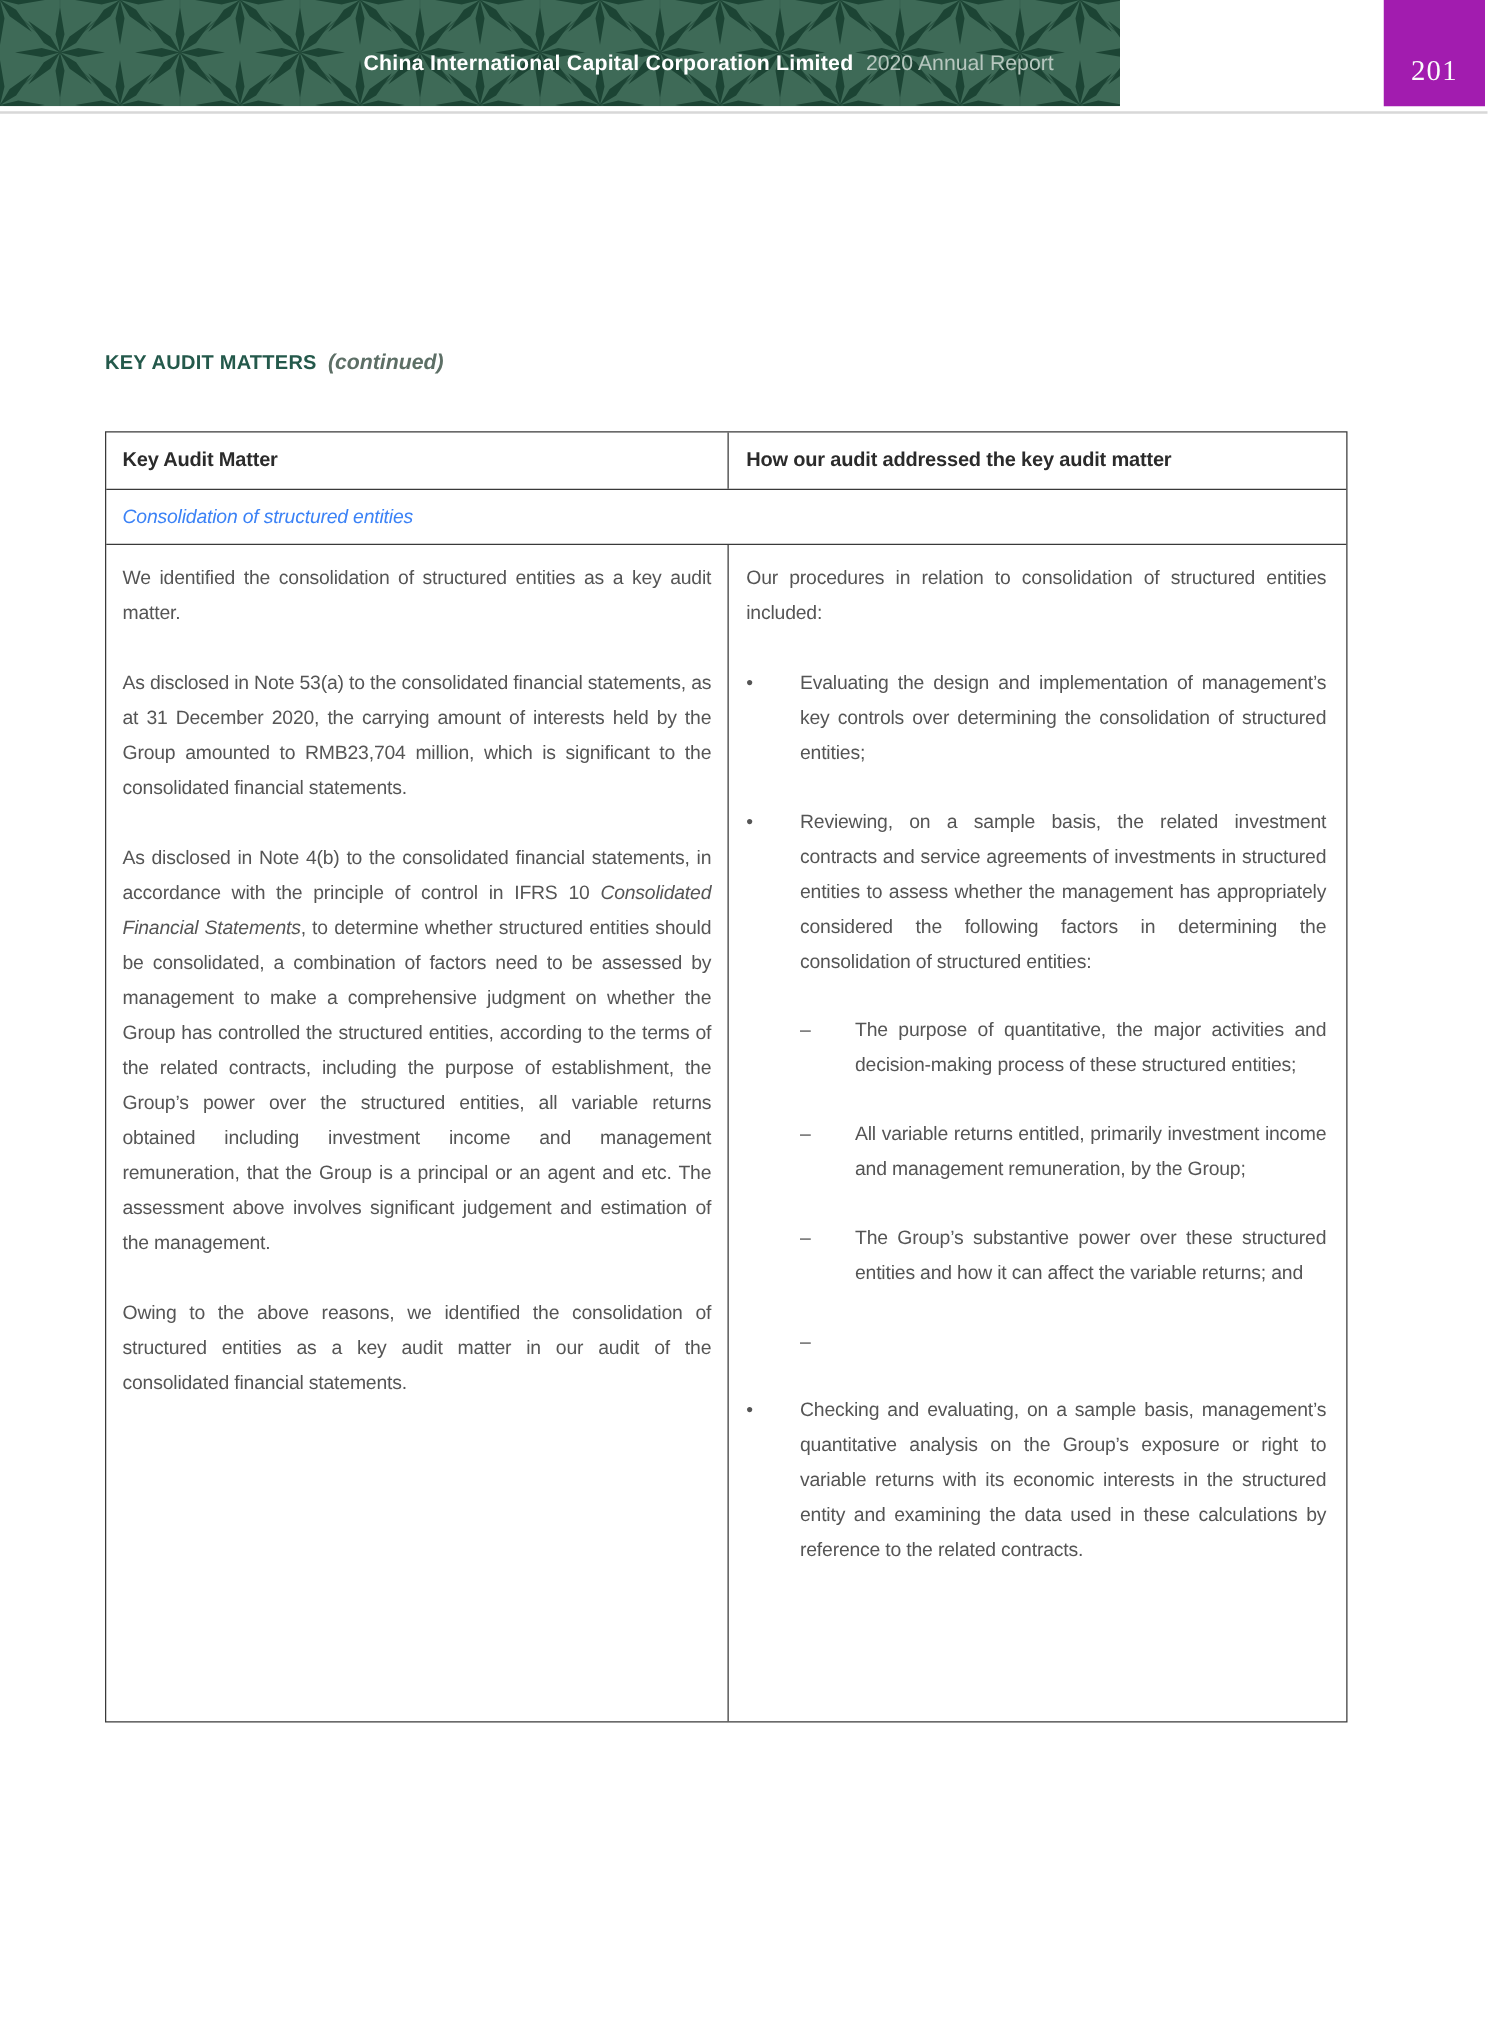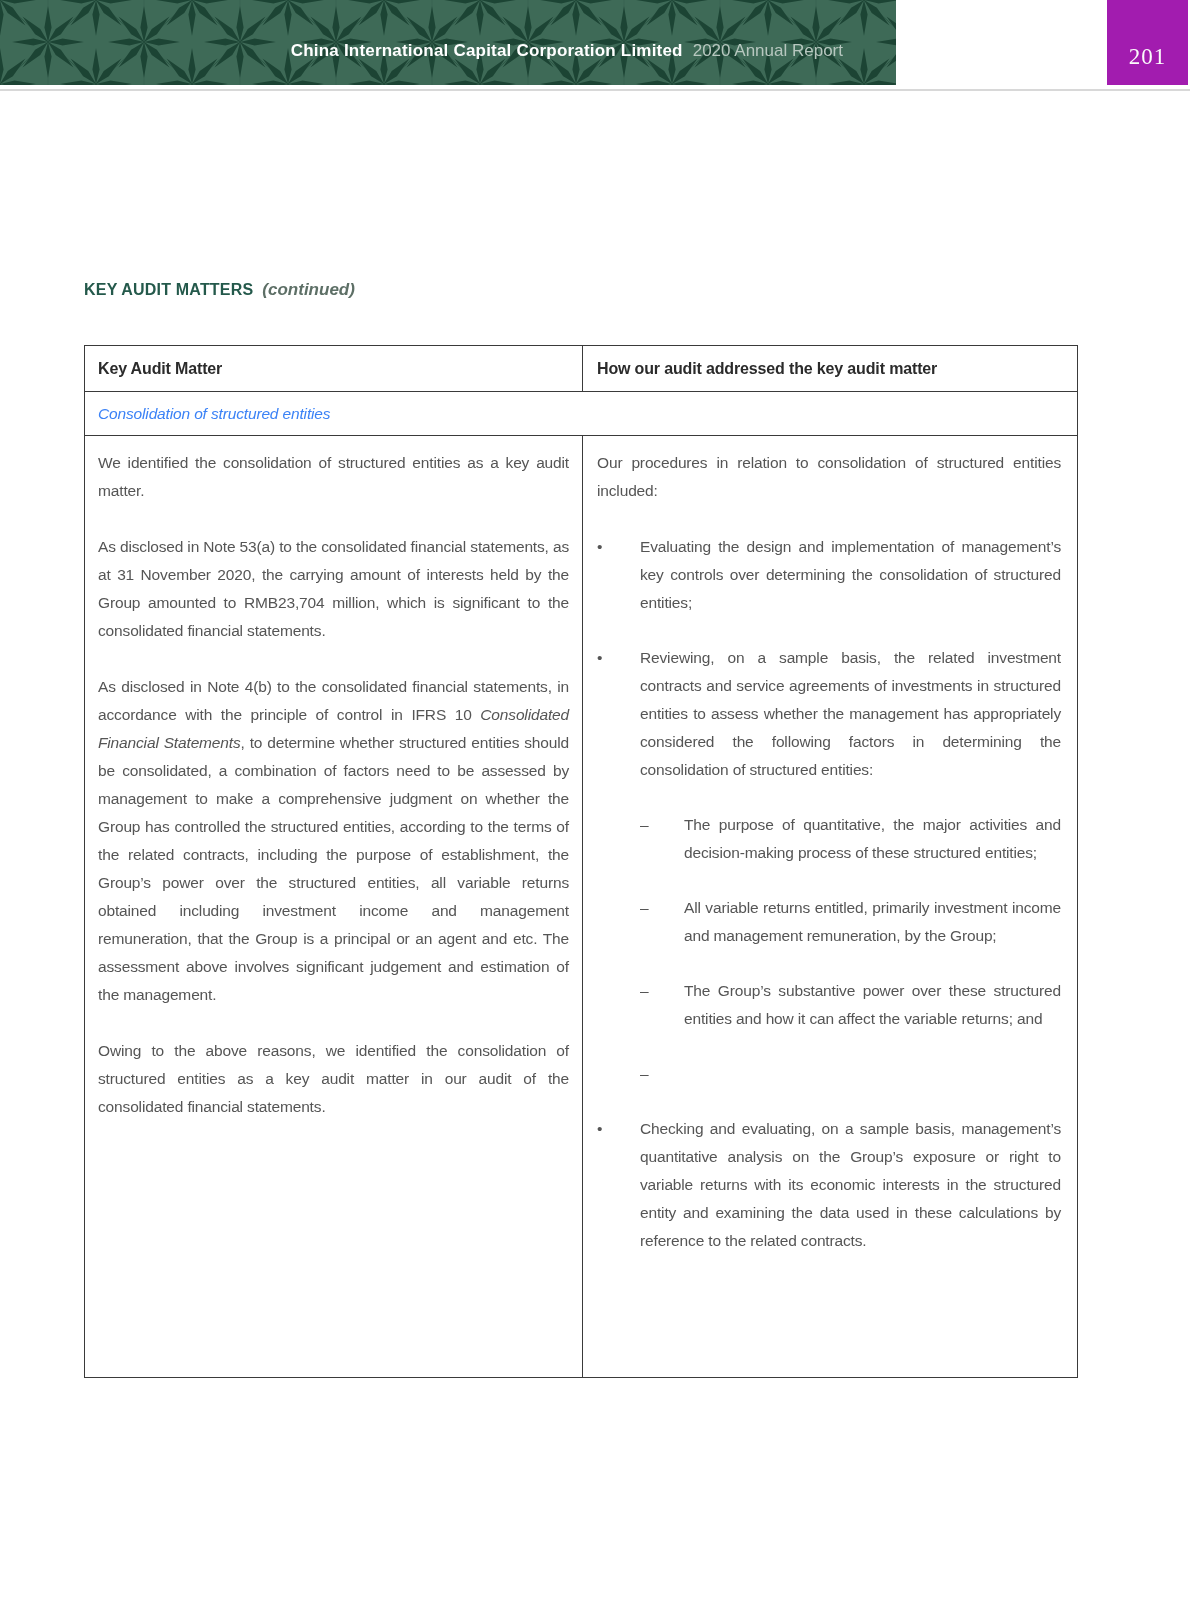--- a/index.html
+++ b/index.html
@@ -107,21 +107,21 @@
     <div class="cell cell-l">Key Audit Matter</div>
     <div class="cell cell-r">How our audit addressed the key audit matter</div>
   </div>
 
   <div class="row-section">Consolidation of structured entities</div>
 
   <div class="row-main">
 
     <div class="main-l">
       <p class="para">We identified the consolidation of structured entities as a key audit matter.</p>
-      <p class="para">As disclosed in Note 53(a) to the consolidated financial statements, as at 31 November 2020, the carrying amount of interests held by the Group amounted to RMB23,704 million, which is significant to the consolidated financial statements.</p>
+      <p class="para">As disclosed in Note 53(a) to the consolidated financial statements, as at 31 December 2020, the carrying amount of interests held by the Group amounted to RMB23,704 million, which is significant to the consolidated financial statements.</p>
       <p class="para"><span>As disclosed in Note 4(b) to the consolidated financial statements, in accordance with the principle of control in IFRS 10 </span><span class="em">Consolidated Financial Statements</span><span>, to determine whether structured entities should be consolidated, a combination of factors need to be assessed by management to make a comprehensive judgment on whether the Group has controlled the structured entities, according to the terms of the related contracts, including the purpose of establishment, the Group’s power over the structured entities, all variable returns obtained including investment income and management remuneration, that the Group is a principal or an agent and etc. The assessment above involves significant judgement and estimation of the management.</span></p>
       <p class="para">Owing to the above reasons, we identified the consolidation of structured entities as a key audit matter in our audit of the consolidated financial statements.</p>
     </div>
 
     <div class="main-r">
       <p class="para">Our procedures in relation to consolidation of structured entities included:</p>
 
       <div class="bullet">
         <span class="marker">•</span>
         <span class="btext">Evaluating the design and implementation of management’s key controls over determining the consolidation of structured entities;</span>

